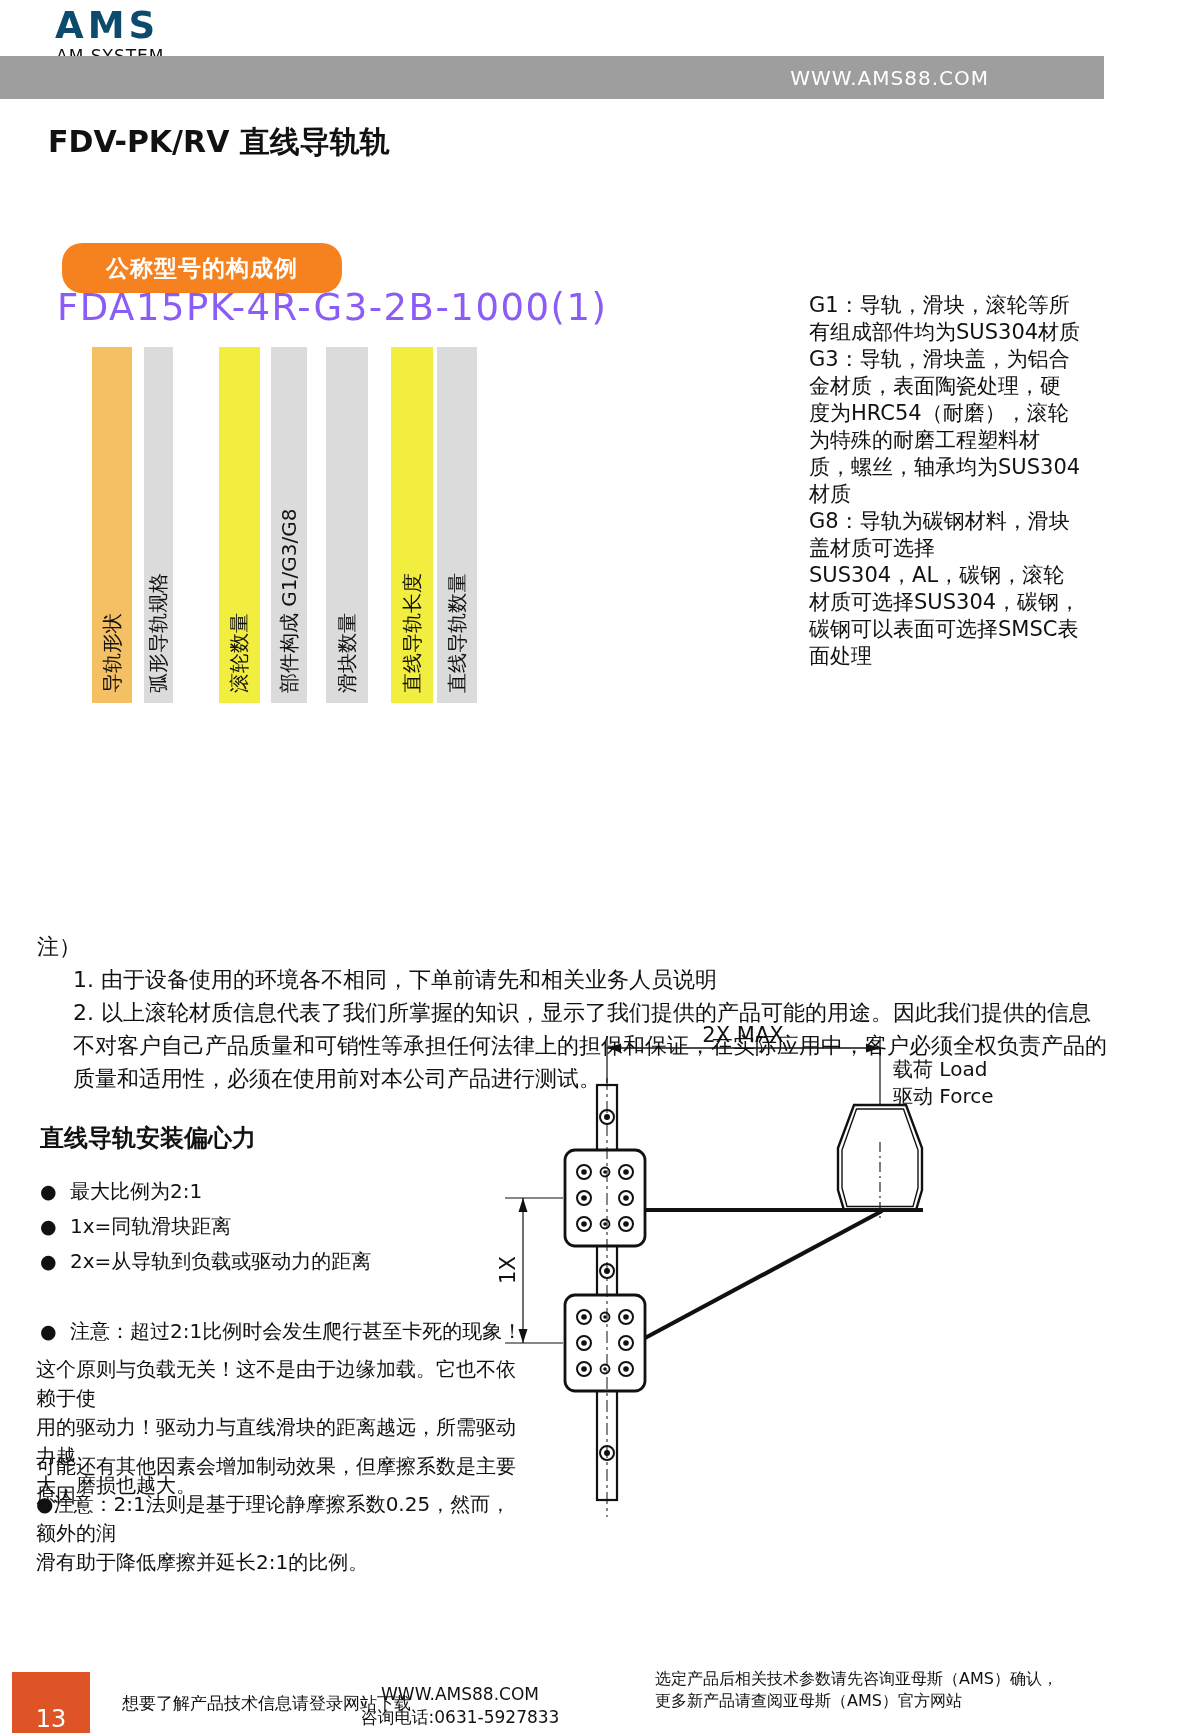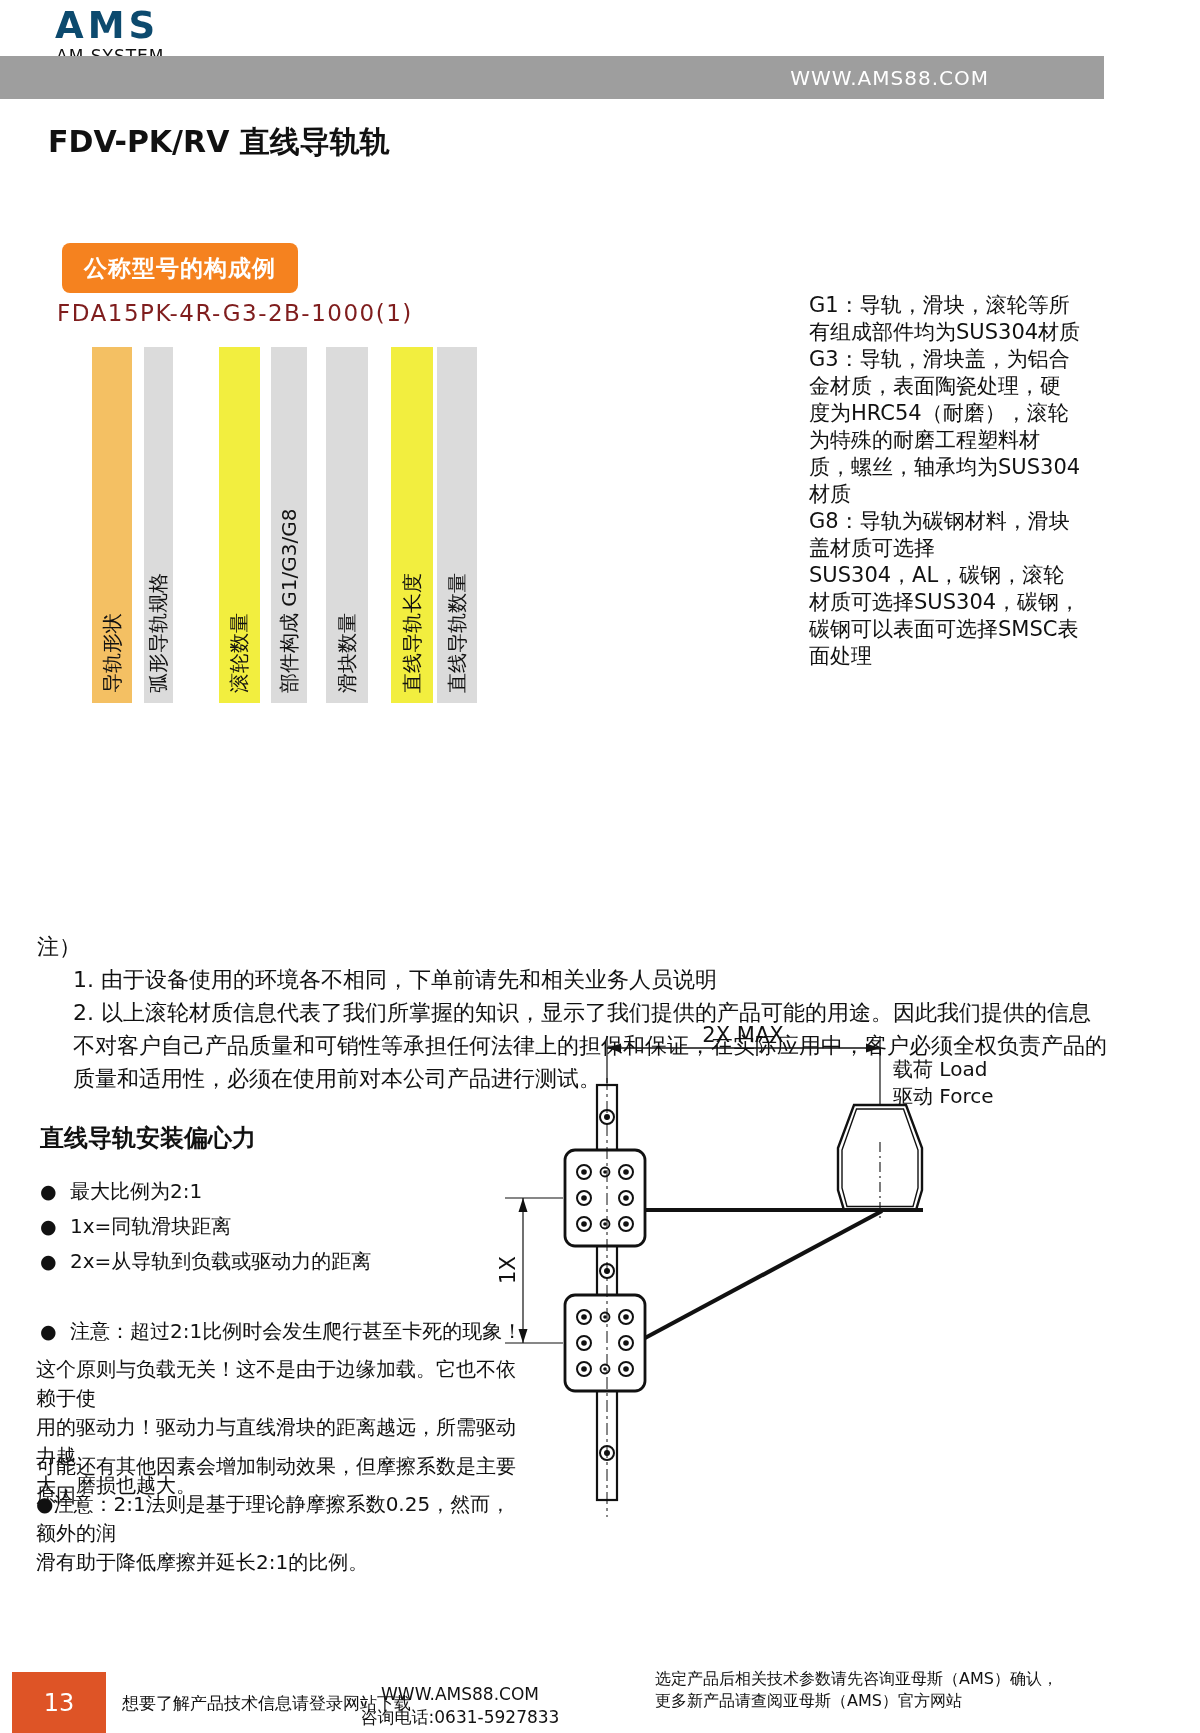--- a/index.html
+++ b/index.html
@@ -9,23 +9,23 @@
 
   
   .logo { position:absolute; left:55px; top:4px; font-size:37px; font-weight:bold; letter-spacing:4px; color:#0c4a6e; }
   .logo-sub { position:absolute; left:56px; top:46px; font-size:17px; letter-spacing:1px; color:#111; }
   .header-bar { position:absolute; left:0; top:56px; width:1104px; height:43px; background:#9e9e9e; }
   .header-site { position:absolute; right:115px; top:10px; color:#fff; font-size:20px; letter-spacing:1px; }
 
   .page-title { position:absolute; left:48px; top:122px; font-size:30px; font-weight:bold; color:#111; }
 
   
-  .badge { position:absolute; left:62px; top:243px; width:236px; height:50px; background:#f5821f; border-radius:8px;
+  .badge { position:absolute; left:62px; top:243px; width:280px; height:50px; background:#f5821f; border-radius:20px;
            color:#fff; font-size:23px; font-weight:bold; display:flex; align-items:center; justify-content:center; letter-spacing:1px; }
-  .model { position:absolute; left:57px; top:300px; font-size:23px; letter-spacing:1.5px; color:#7f1d1d; }
+  .model { position:absolute; left:57px; top:286px; font-size:37px; letter-spacing:1.5px; color:#8b5cf6; }
 
   
   .vbar { position:absolute; top:347px; height:356px; }
   .vbar .lbl { position:absolute; top:0; left:0; width:356px; transform-origin:top left; white-space:nowrap;
                font-size:20px; color:#111; padding-left:10px; }
   .b1 { left:92px;  width:40px; } .b1 .lbl { height:40px; line-height:40px; transform:rotate(-90deg) translateX(-356px); }
   .b2 { left:144px; width:29px; } .b2 .lbl { height:29px; line-height:29px; transform:rotate(-90deg) translateX(-356px); }
   .b3 { left:219px; width:41px; } .b3 .lbl { height:41px; line-height:41px; transform:rotate(-90deg) translateX(-356px); }
   .b4 { left:271px; width:36px; } .b4 .lbl { height:36px; line-height:36px; transform:rotate(-90deg) translateX(-356px); }
   .b5 { left:326px; width:42px; } .b5 .lbl { height:42px; line-height:42px; transform:rotate(-90deg) translateX(-356px); }
@@ -45,22 +45,22 @@
   .bullet { position:absolute; left:40px; font-size:20px; color:#111; }
   .bullet .dot { display:inline-block; width:30px; font-size:19px; }
   .bl1 { top:1178px; } .bl2 { top:1213px; } .bl3 { top:1248px; } .blw { top:1318px; }
   .para { position:absolute; left:36px; width:492px; font-size:20px; line-height:29px; color:#111; white-space:pre-line; }
   .p1 { top:1355px; } .p2 { top:1452px; } .p3 { top:1490px; }
 
   
   .diagram { position:absolute; left:490px; top:1020px; width:570px; height:625px; }
 
   
-  .pageno-box { position:absolute; left:12px; top:1672px; width:94px; height:61px; background:#de5426; color:#fff;
-                font-size:24px; display:flex; align-items:center; justify-content:center; }
+  .pageno-box { position:absolute; left:12px; top:1672px; width:78px; height:61px; background:#de5426; color:#fff;
+                font-size:24px; display:flex; align-items:flex-end; justify-content:center; }
   .foot-left { position:absolute; left:122px; top:1692px; font-size:17px; color:#111; }
   .foot-center { position:absolute; left:350px; top:1683px; width:220px; text-align:center; font-size:17px; line-height:23px; color:#111; }
   .foot-right { position:absolute; left:655px; top:1668px; font-size:16px; line-height:22px; color:#111; }
 
   svg text { font-family:"DejaVu Sans","Liberation Sans",sans-serif; fill:#111; }
 </style>
 </head>
 <body>
 
 <div class="page">

